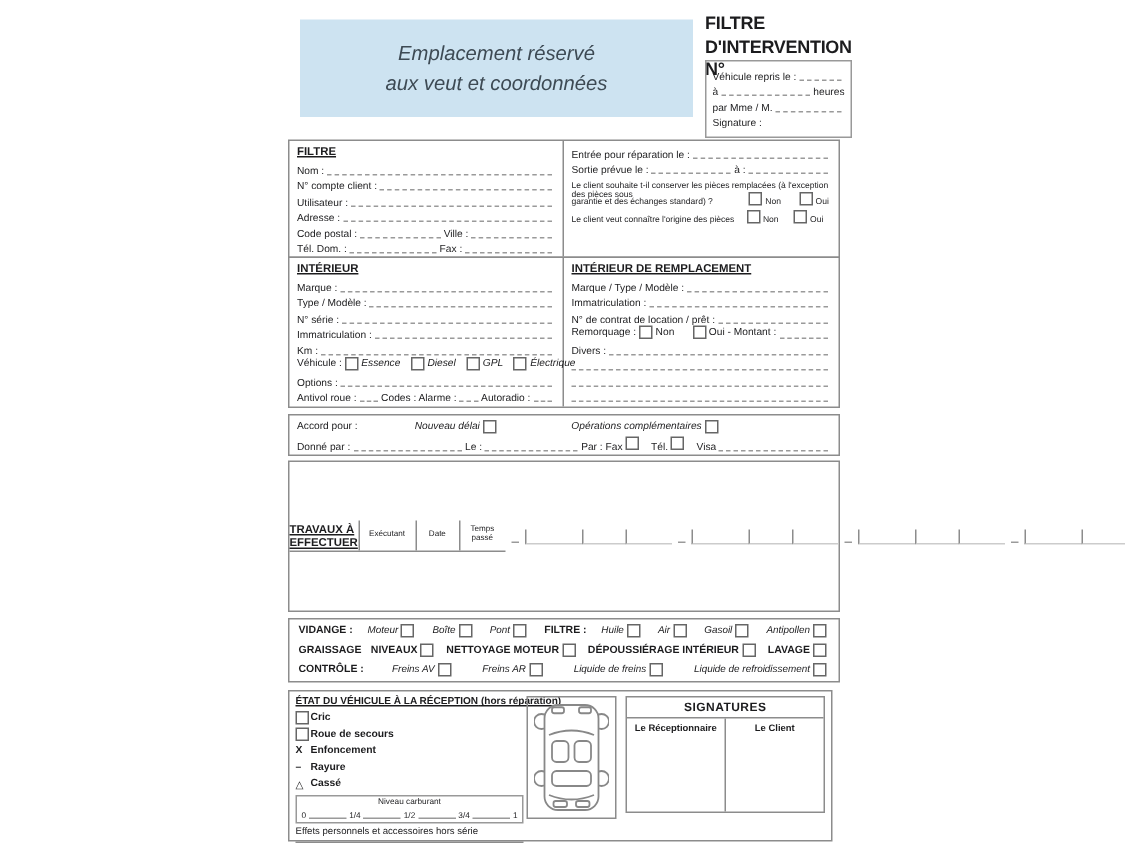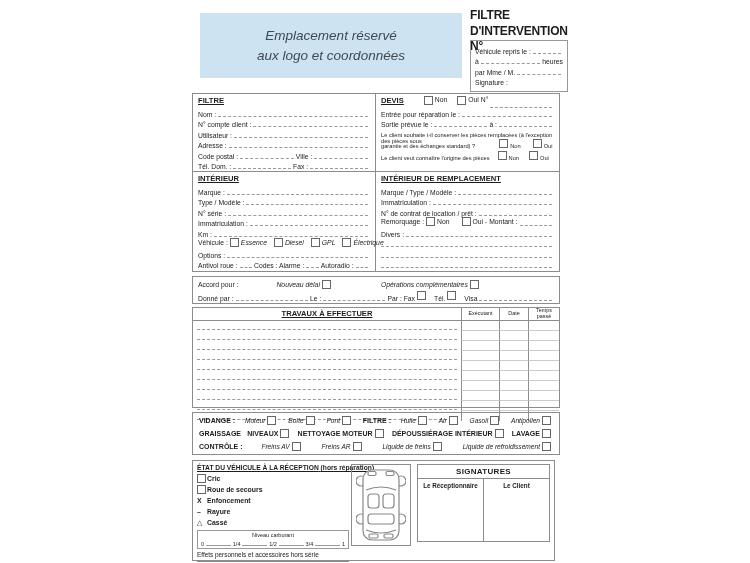--- a/index.html
+++ b/index.html
@@ -23,21 +23,21 @@
   .b{font-weight:bold;}
   .sec-title{font-weight:bold;text-decoration:underline;font-size:7.6px;height:11px;display:flex;align-items:flex-start;}
   .col-wrap{display:flex;height:100%;}
   .col-l{width:183px;border-right:1px solid #8c8c8c;padding:2px 5px;box-sizing:border-box;}
   .col-r{flex:1;padding:2px 5px;box-sizing:border-box;}
   .tiny{font-size:5.7px;}
   
   .boxA{left:192px;top:93px;width:368px;height:79px;}
   .boxB{left:192px;top:171px;width:368px;height:101px;}
   .boxC{left:192px;top:276px;width:368px;height:28px;padding:2px 5px;}
-  .boxD{left:192px;top:307px;width:368px;height:101px;display:flex;flex-direction:column;}
+  .boxD{left:192px;top:307px;width:368px;height:101px;display:flex;flex-direction:row;align-items:center;}
   .boxE{left:192px;top:412px;width:368px;height:43px;padding:1px 6px;display:flex;flex-direction:column;justify-content:space-around;}
   .boxF{left:192px;top:460px;width:363px;height:101px;padding:3px 4px;display:flex;}
   
   .t-head{display:flex;height:20px;border-bottom:1px solid #8c8c8c;}
   .t-desc{flex:1;display:flex;align-items:center;justify-content:center;}
   .t-col{border-left:1px solid #8c8c8c;display:flex;flex-direction:column;align-items:center;justify-content:center;font-size:5.4px;line-height:1.1;}
   .t-exec{width:37px;} .t-date{width:28px;} .t-temps{width:30px;}
   .t-row{flex:1;display:flex;}
   .t-row .t-cell-desc{flex:1;display:flex;align-items:flex-end;padding:0 4px;}
   .t-row .t-cell-desc .lead{margin:0 0 1px 0;}
@@ -67,21 +67,21 @@
   .sig-col + .sig-col{border-left:1px solid #8c8c8c;}
   .sp{flex:0 0 auto;}
 </style>
 </head>
 <body>
 
 <div id="page">
 
   <div class="abs logo-panel" style="background: rgb(205, 227, 241);">
     <span>Emplacement réservé</span>
-    <span>aux logo et coordonnées</span>
+    <span>aux veut et coordonnées</span>
   </div>
 
   <div class="abs order-title">
     <div>FILTRE D'INTERVENTION</div>
     <div>N°</div>
   </div>
 
   <div class="abs pickup-box">
     <div class="fline">
         <span>Véhicule repris le :</span>
@@ -128,30 +128,20 @@
             <span class="lead"></span>
           </div>
         <div class="fline">
             <span>Tél. Dom. :</span>
             <span class="lead"></span>
             <span>Fax :</span>
             <span class="lead"></span>
           </div>
       </div>
       <div class="col-r">
-        <div class="fline" style="height:11px;align-items:flex-start;">
-          <span class="sec-title">DEVIS</span>
-          <span class="sp" style="width:18px;"></span>
-          <span class="cb"></span>
-            <span>Non</span>
-          <span class="sp" style="width:8px;"></span>
-          <span class="cb"></span>
-            <span>Oui N°</span>
-          <span class="lead" style="margin-top:3px;"></span>
-        </div>
         <div class="fline">
             <span>Entrée pour réparation le :</span>
             <span class="lead"></span>
           </div>
         <div class="fline">
             <span>Sortie prévue le :</span>
             <span class="lead"></span>
             <span>à :</span>
             <span class="lead"></span>
           </div>

